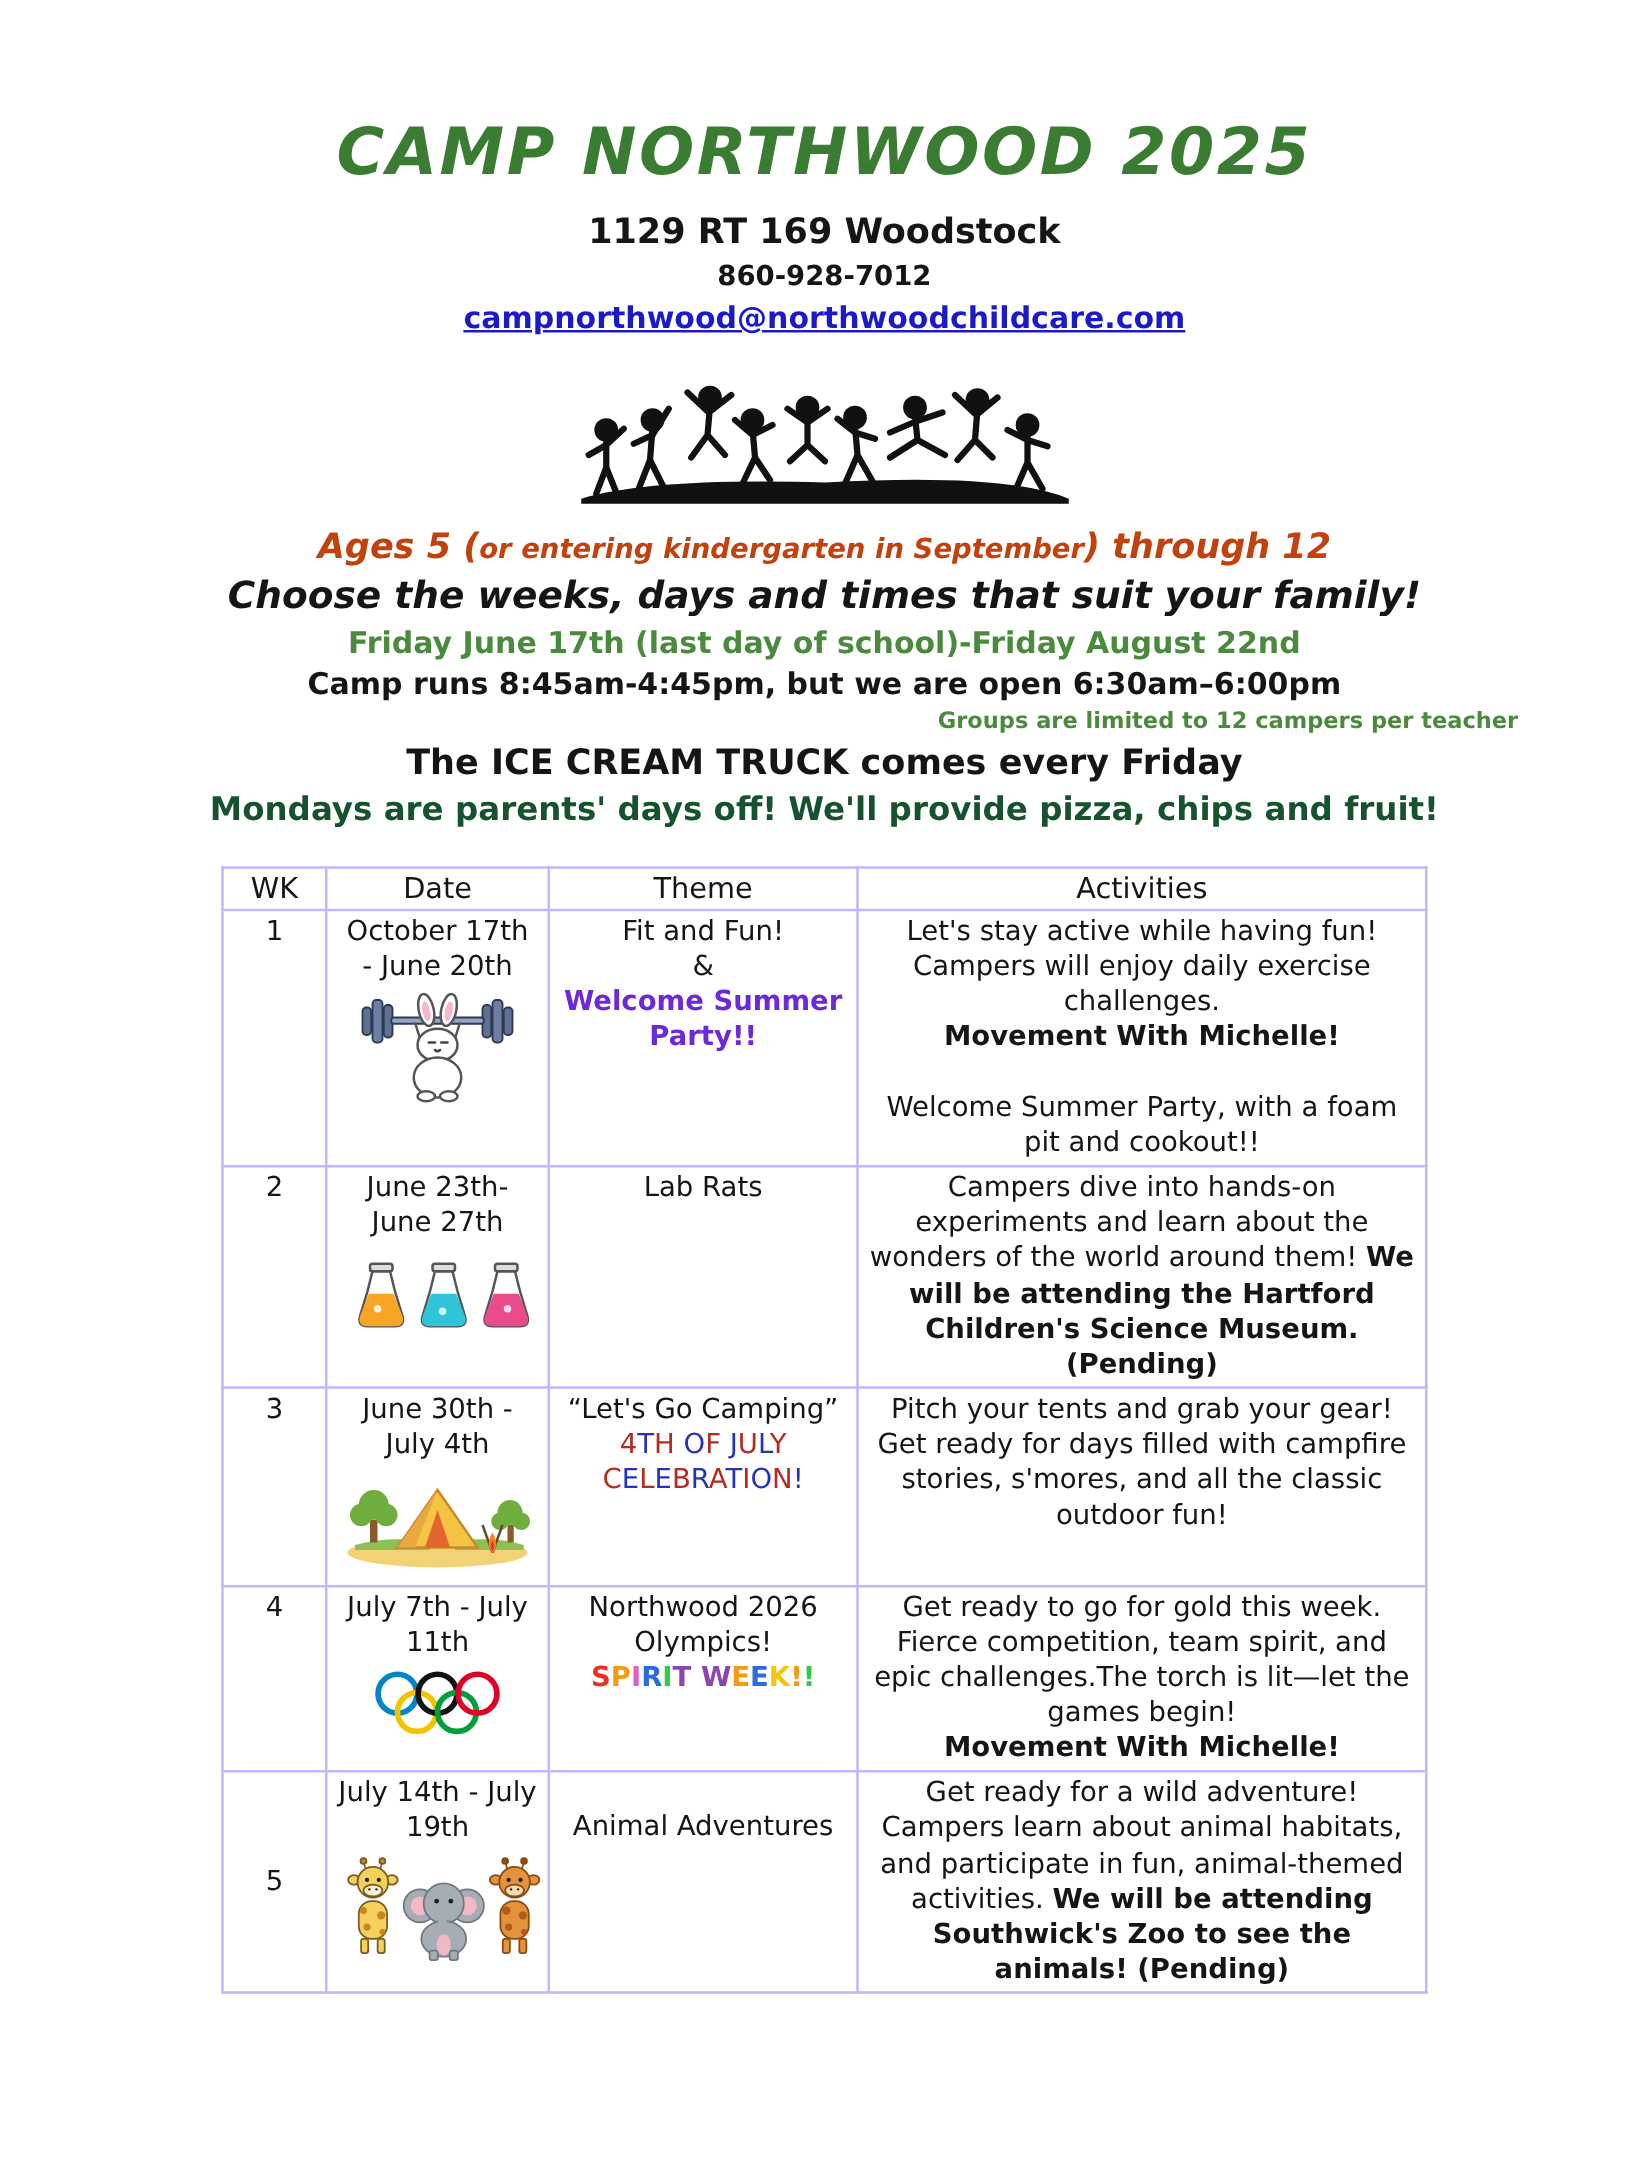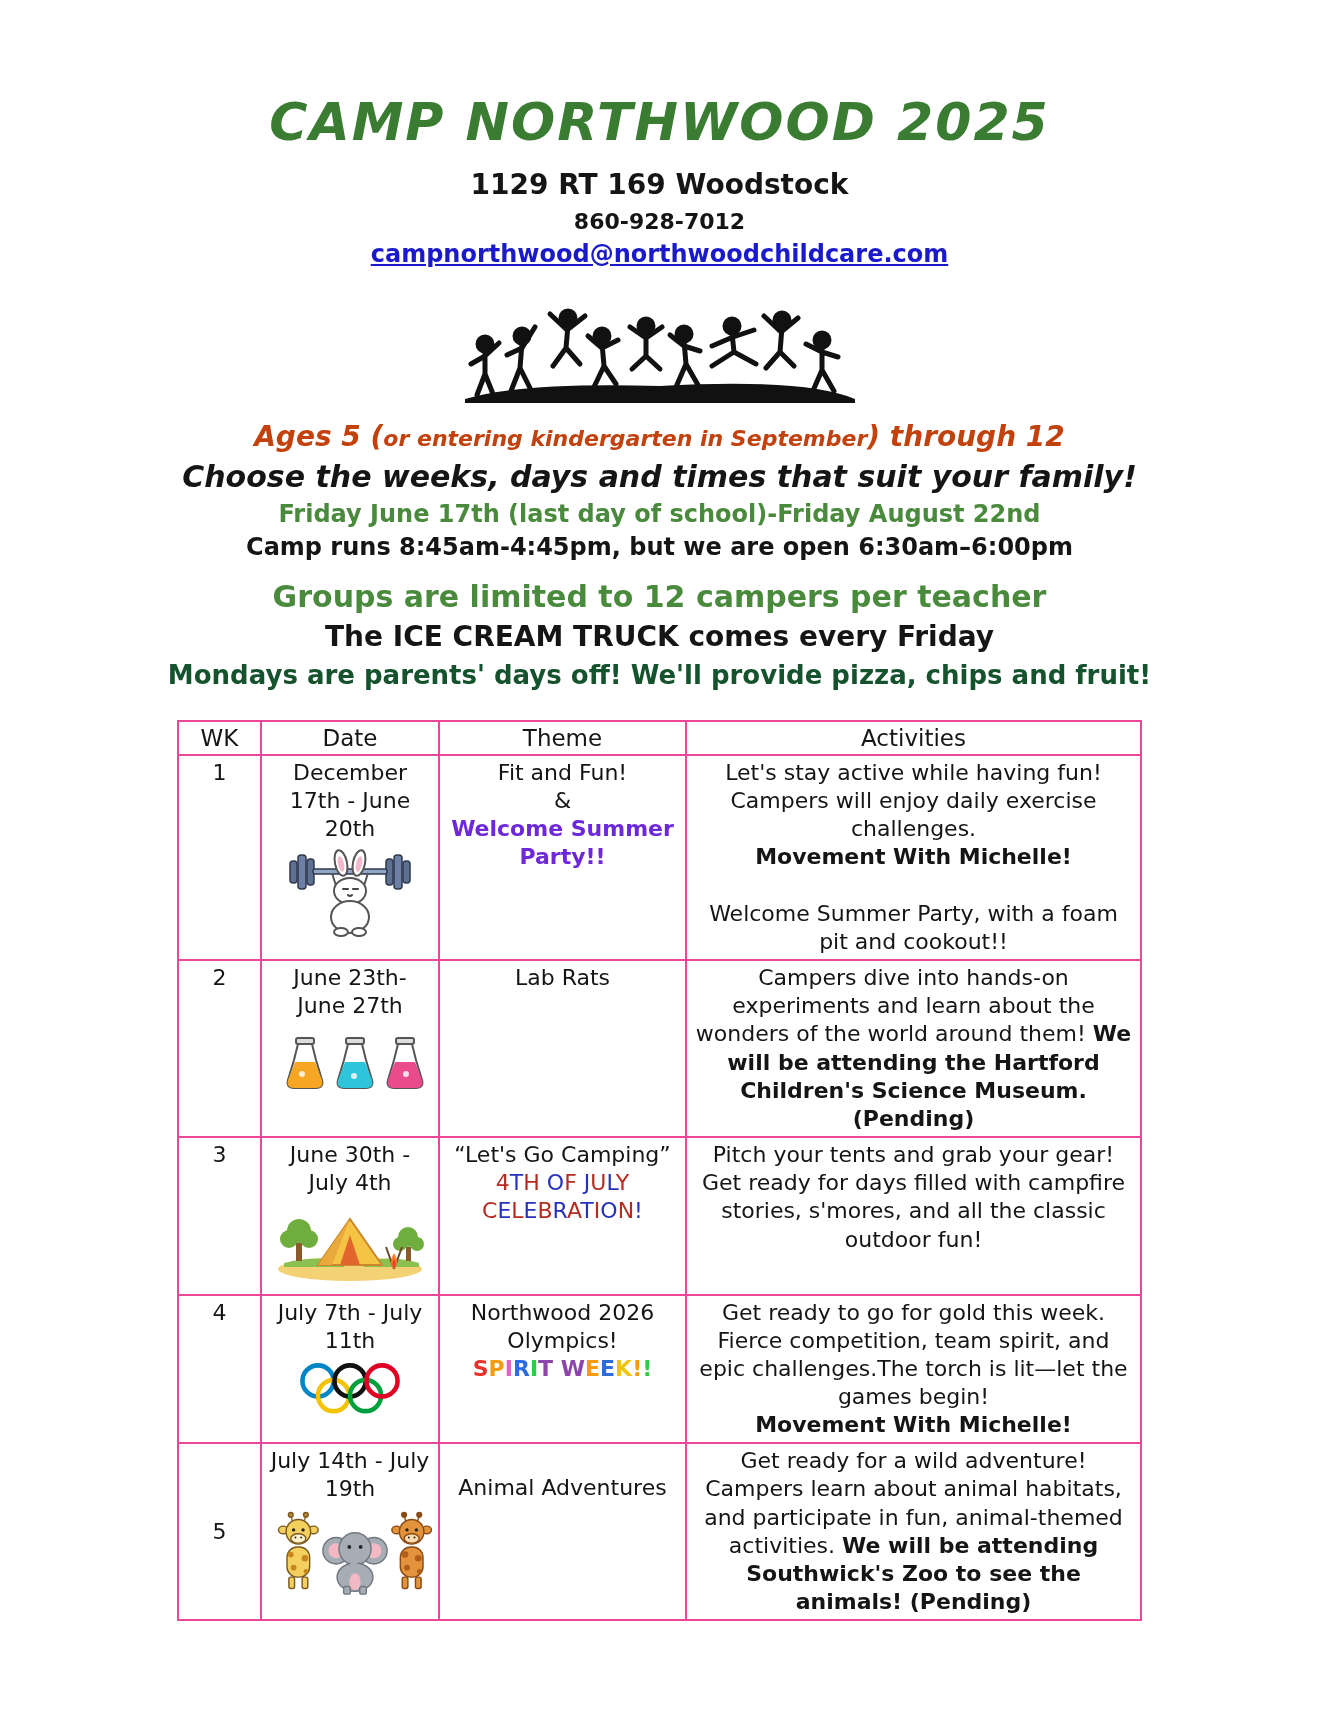--- a/index.html
+++ b/index.html
@@ -10,25 +10,25 @@
   .address{margin-top:16px;font-size:28px;font-weight:bold;}
   .phone{margin-top:8px;font-size:22px;font-weight:bold;}
   .email-line{margin-top:6px;font-size:24px;font-weight:bold;}
   .email-line a{color:#1a1acc;text-decoration:underline;}
   .kids-wrap{margin-top:38px;}
   .ages{margin-top:10px;font-size:28px;font-weight:bold;font-style:italic;color:#c2410c;}
   .ages .small{font-size:22px;}
   .choose{margin-top:6px;font-size:30px;font-weight:bold;font-style:italic;color:#151515;}
   .dates{margin-top:6px;font-size:24px;font-weight:bold;color:#4a8a3c;}
   .hours{margin-top:5px;font-size:24px;font-weight:bold;color:#151515;}
-  .groups{margin-top:18px;font-size:30px;font-weight:bold;color:#4a8a3c;}
+  .groups{margin-top:5px;font-size:18px;font-weight:bold;color:#4a8a3c;text-align:right;}
   .icecream{margin-top:6px;font-size:28px;font-weight:bold;color:#151515;}
   .mondays{margin-top:7px;font-size:26px;font-weight:bold;color:#14532d;}
   table.schedule{margin:30px auto 0 auto;border-collapse:collapse;width:963px;table-layout:fixed;}
-  table.schedule th, table.schedule td{border:2px solid #ec4899;text-align:center;vertical-align:top;padding:3px 8px;}
+  table.schedule th, table.schedule td{border:2px solid #c4b5fd;text-align:center;vertical-align:top;padding:3px 8px;}
   table.schedule th{font-size:23px;font-weight:normal;padding:3px 4px;}
   table.schedule td{font-size:22px;line-height:1.28;}
   .col-wk{width:83px;} .col-date{width:178px;} .col-theme{width:247px;} .col-act{width:455px;}
   .r1{height:165px;} .r2{height:162px;} .r3{height:135px;} .r4{height:142px;} .r5{height:165px;}
   .wk-mid{vertical-align:middle !important;}
   .icon-wrap{margin-top:4px;}
   .b{font-weight:bold;}
   .orange{color:#6d28d9;font-weight:bold;}
   .para{margin:0;}
   .theme-pad{padding-top:30px !important;}
@@ -90,21 +90,21 @@
         <tr>
       <th>WK</th>
       <th>Date</th>
       <th>Theme</th>
       <th>Activities</th>
     </tr>
 
     <tr class="r1">
       <td>1</td>
       <td>
-        <div>December 17th - June 20th</div>
+        <div>October 17th - June 20th</div>
         <div class="icon-wrap">
           <svg width="132" height="92" viewBox="0 0 132 92">
             <g stroke="#2f3a52" stroke-width="1.5">
               <rect x="6" y="14" width="7" height="22" rx="3" fill="#5f7191"></rect>
               <rect x="14" y="8" width="8" height="34" rx="3" fill="#6d80a3"></rect>
               <rect x="23" y="12" width="7" height="26" rx="3" fill="#5f7191"></rect>
               <rect x="102" y="12" width="7" height="26" rx="3" fill="#5f7191"></rect>
               <rect x="110" y="8" width="8" height="34" rx="3" fill="#6d80a3"></rect>
               <rect x="119" y="14" width="7" height="22" rx="3" fill="#5f7191"></rect>
               <rect x="29" y="22" width="74" height="5" rx="2" fill="#93a5c4"></rect>

